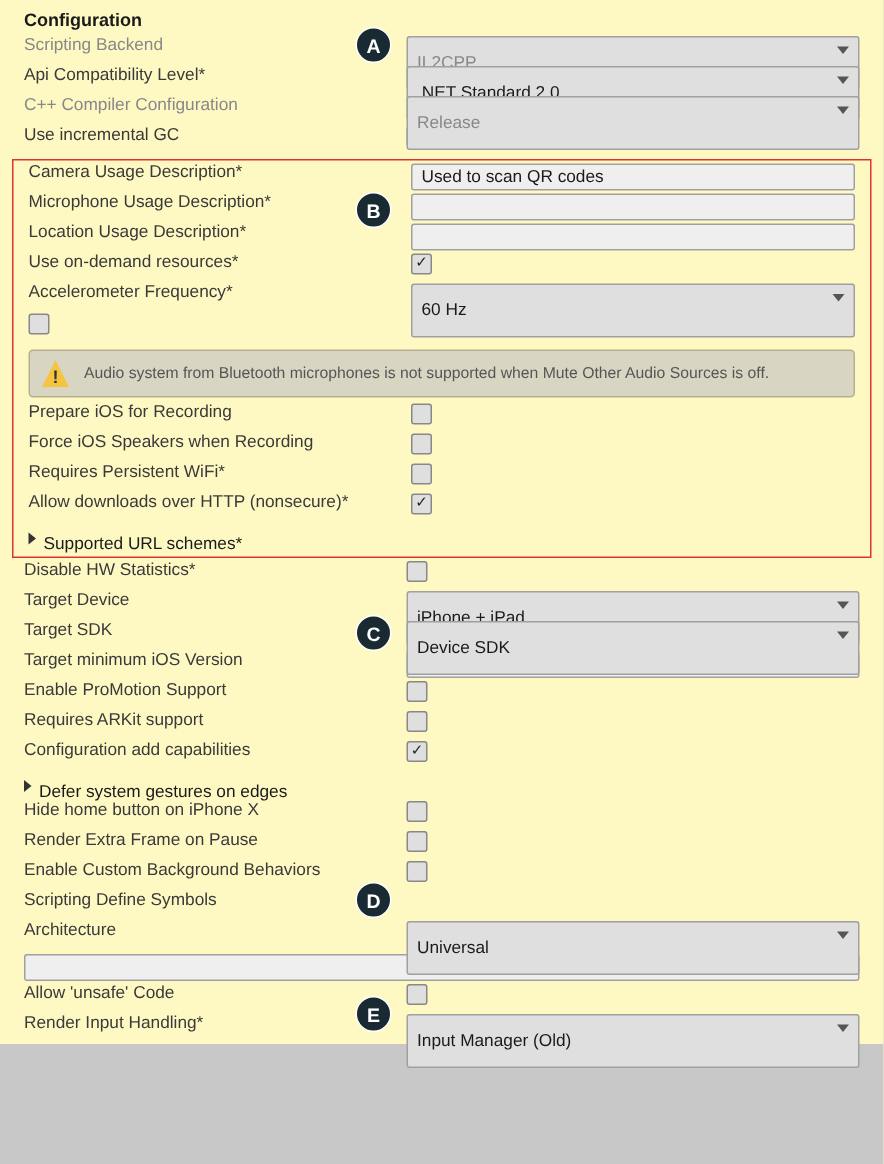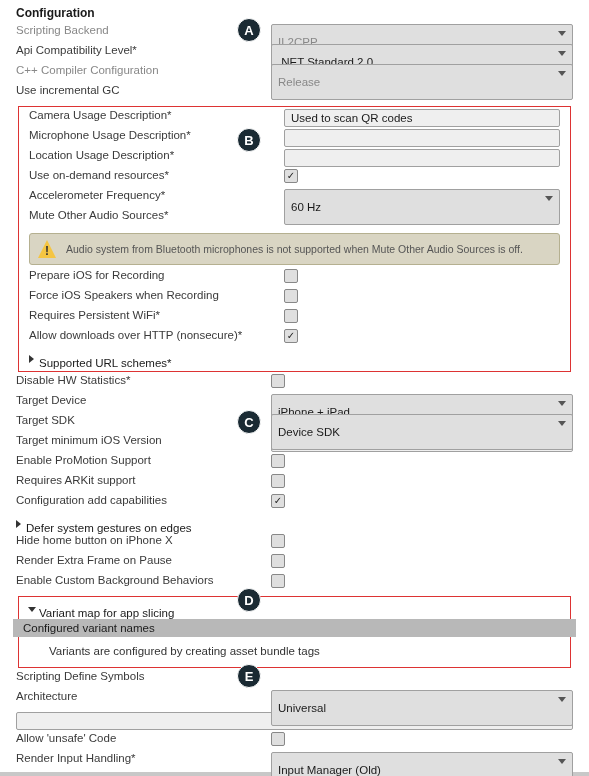--- a/index.html
+++ b/index.html
@@ -1,29 +1,29 @@
 <!DOCTYPE html>
 <html><head>
 <meta charset="utf-8">
 <style>
 *{box-sizing:border-box;margin:0;padding:0;font-family:Arial,Helvetica,sans-serif}
 body{background:#c8c8c8;width:589px;height:776px;font-size:12px;color:#1a1a1a;overflow:hidden}
-.panel{background:#ffffff;padding:0 6px}
+.panel{background:#fef9c3;padding:0 6px}
 .hdr{font-weight:bold;padding:6px 10px 4px;font-size:12px}
 .row{display:flex;align-items:flex-start;height:20px;padding-left:10px}
 .lbl{width:255px;color:#3a3a3a;font-size:11.5px}
 .lbl.dim{color:#888}
 .ctrl{flex:1;padding-right:10px}
 .sel{width:100%;height:36px;background:#dfdfdf;border:1px solid #a0a0a0;border-radius:2px;padding:0 18px 0 6px;font-size:11.5px;position:relative;display:flex;align-items:center;color:#1a1a1a}
 .sel.dim{color:#888}
 .sel::after{content:'';position:absolute;right:6px;top:6px;border-left:4px solid transparent;border-right:4px solid transparent;border-top:5px solid #555}
 .txt{width:100%;height:18px;background:#efefef;border:1px solid #a0a0a0;border-radius:2px;padding:0 6px;font-size:11.5px;display:flex;align-items:center}
 .chk{width:14px;height:14px;background:#dfdfdf;border:1px solid #888;border-radius:2px;display:flex;align-items:center;justify-content:center;font-size:10px;line-height:1}
 .chk.on::before{content:'✓';color:#222}
-.redbox{border:1px solid #d33;margin:2px 12px;padding:2px 0}
+.redbox{border:1px solid #d33;margin:2px 2px;padding:2px 0}
 .fold{padding-left:20px;display:flex;align-items:flex-end;height:20px;font-size:11.5px;position:relative}
 .fold::before{content:'';position:absolute;left:10px;top:6px;border-top:4px solid transparent;border-bottom:4px solid transparent;border-left:5px solid #333}
 .fold.open::before{border-left:4px solid transparent;border-right:4px solid transparent;border-top:5px solid #333;border-bottom:none;left:9px;top:8px}
 .warn{margin:4px 10px;background:#d9d5c3;border:1px solid #b5b090;border-radius:3px;padding:6px 8px;display:flex;align-items:center;gap:10px;font-size:10.5px;color:#555}
 .warn-icon{width:18px;height:18px;background:#f5c542;clip-path:polygon(50% 0,100% 100%,0 100%);display:flex;align-items:center;justify-content:center;font-weight:bold;color:#333;font-size:12px;padding-top:3px}
 .subhdr{background:#b8b8b8;padding:3px 10px;font-size:11.5px;margin:0 -6px}
 .submsg{padding:8px 30px;font-size:11.5px;color:#333}
 .badge{position:absolute;width:24px;height:24px;background:#1a2a33;color:#fff;border-radius:50%;display:flex;align-items:center;justify-content:center;font-weight:bold;font-size:13px;z-index:10;border:1px solid #fff}
 .widetxt{margin:2px 10px;height:18px;background:#efefef;border:1px solid #a0a0a0;border-radius:2px}
 </style>
@@ -86,21 +86,20 @@
             <div class="chk on"></div>
           </div>
         </div>
         <div class="row">
           <div class="lbl">Accelerometer Frequency*</div>
           <div class="ctrl">
             <div class="sel">60 Hz</div>
           </div>
         </div>
         <div class="row">
-          <div class="lbl">Mute Other Audio Sources*</div>
           <div class="ctrl">
             <div class="chk"></div>
           </div>
         </div>
       </div>
   <div class="warn">
     <div class="warn-icon">!</div>
     <span>Audio system from Bluetooth microphones is not supported when Mute Other Audio Sources is off.</span>
   </div>
   <div id="box1b">
@@ -195,27 +194,20 @@
         </div>
       </div>
       <div class="row">
         <div class="lbl">Enable Custom Background Behaviors</div>
         <div class="ctrl">
           <div class="chk"></div>
         </div>
       </div>
     </div>
 
-<div class="redbox">
-  <div class="fold open">
-        <span>Variant map for app slicing</span>
-      </div>
-  <div class="subhdr">Configured variant names</div>
-  <div class="submsg">Variants are configured by creating asset bundle tags</div>
-</div>
 
 <div id="bot">
       <div class="row">
         <div class="lbl">Scripting Define Symbols</div>
       </div>
       <div class="row">
         <div class="lbl">Architecture</div>
         <div class="ctrl">
           <div class="sel">Universal</div>
         </div>

